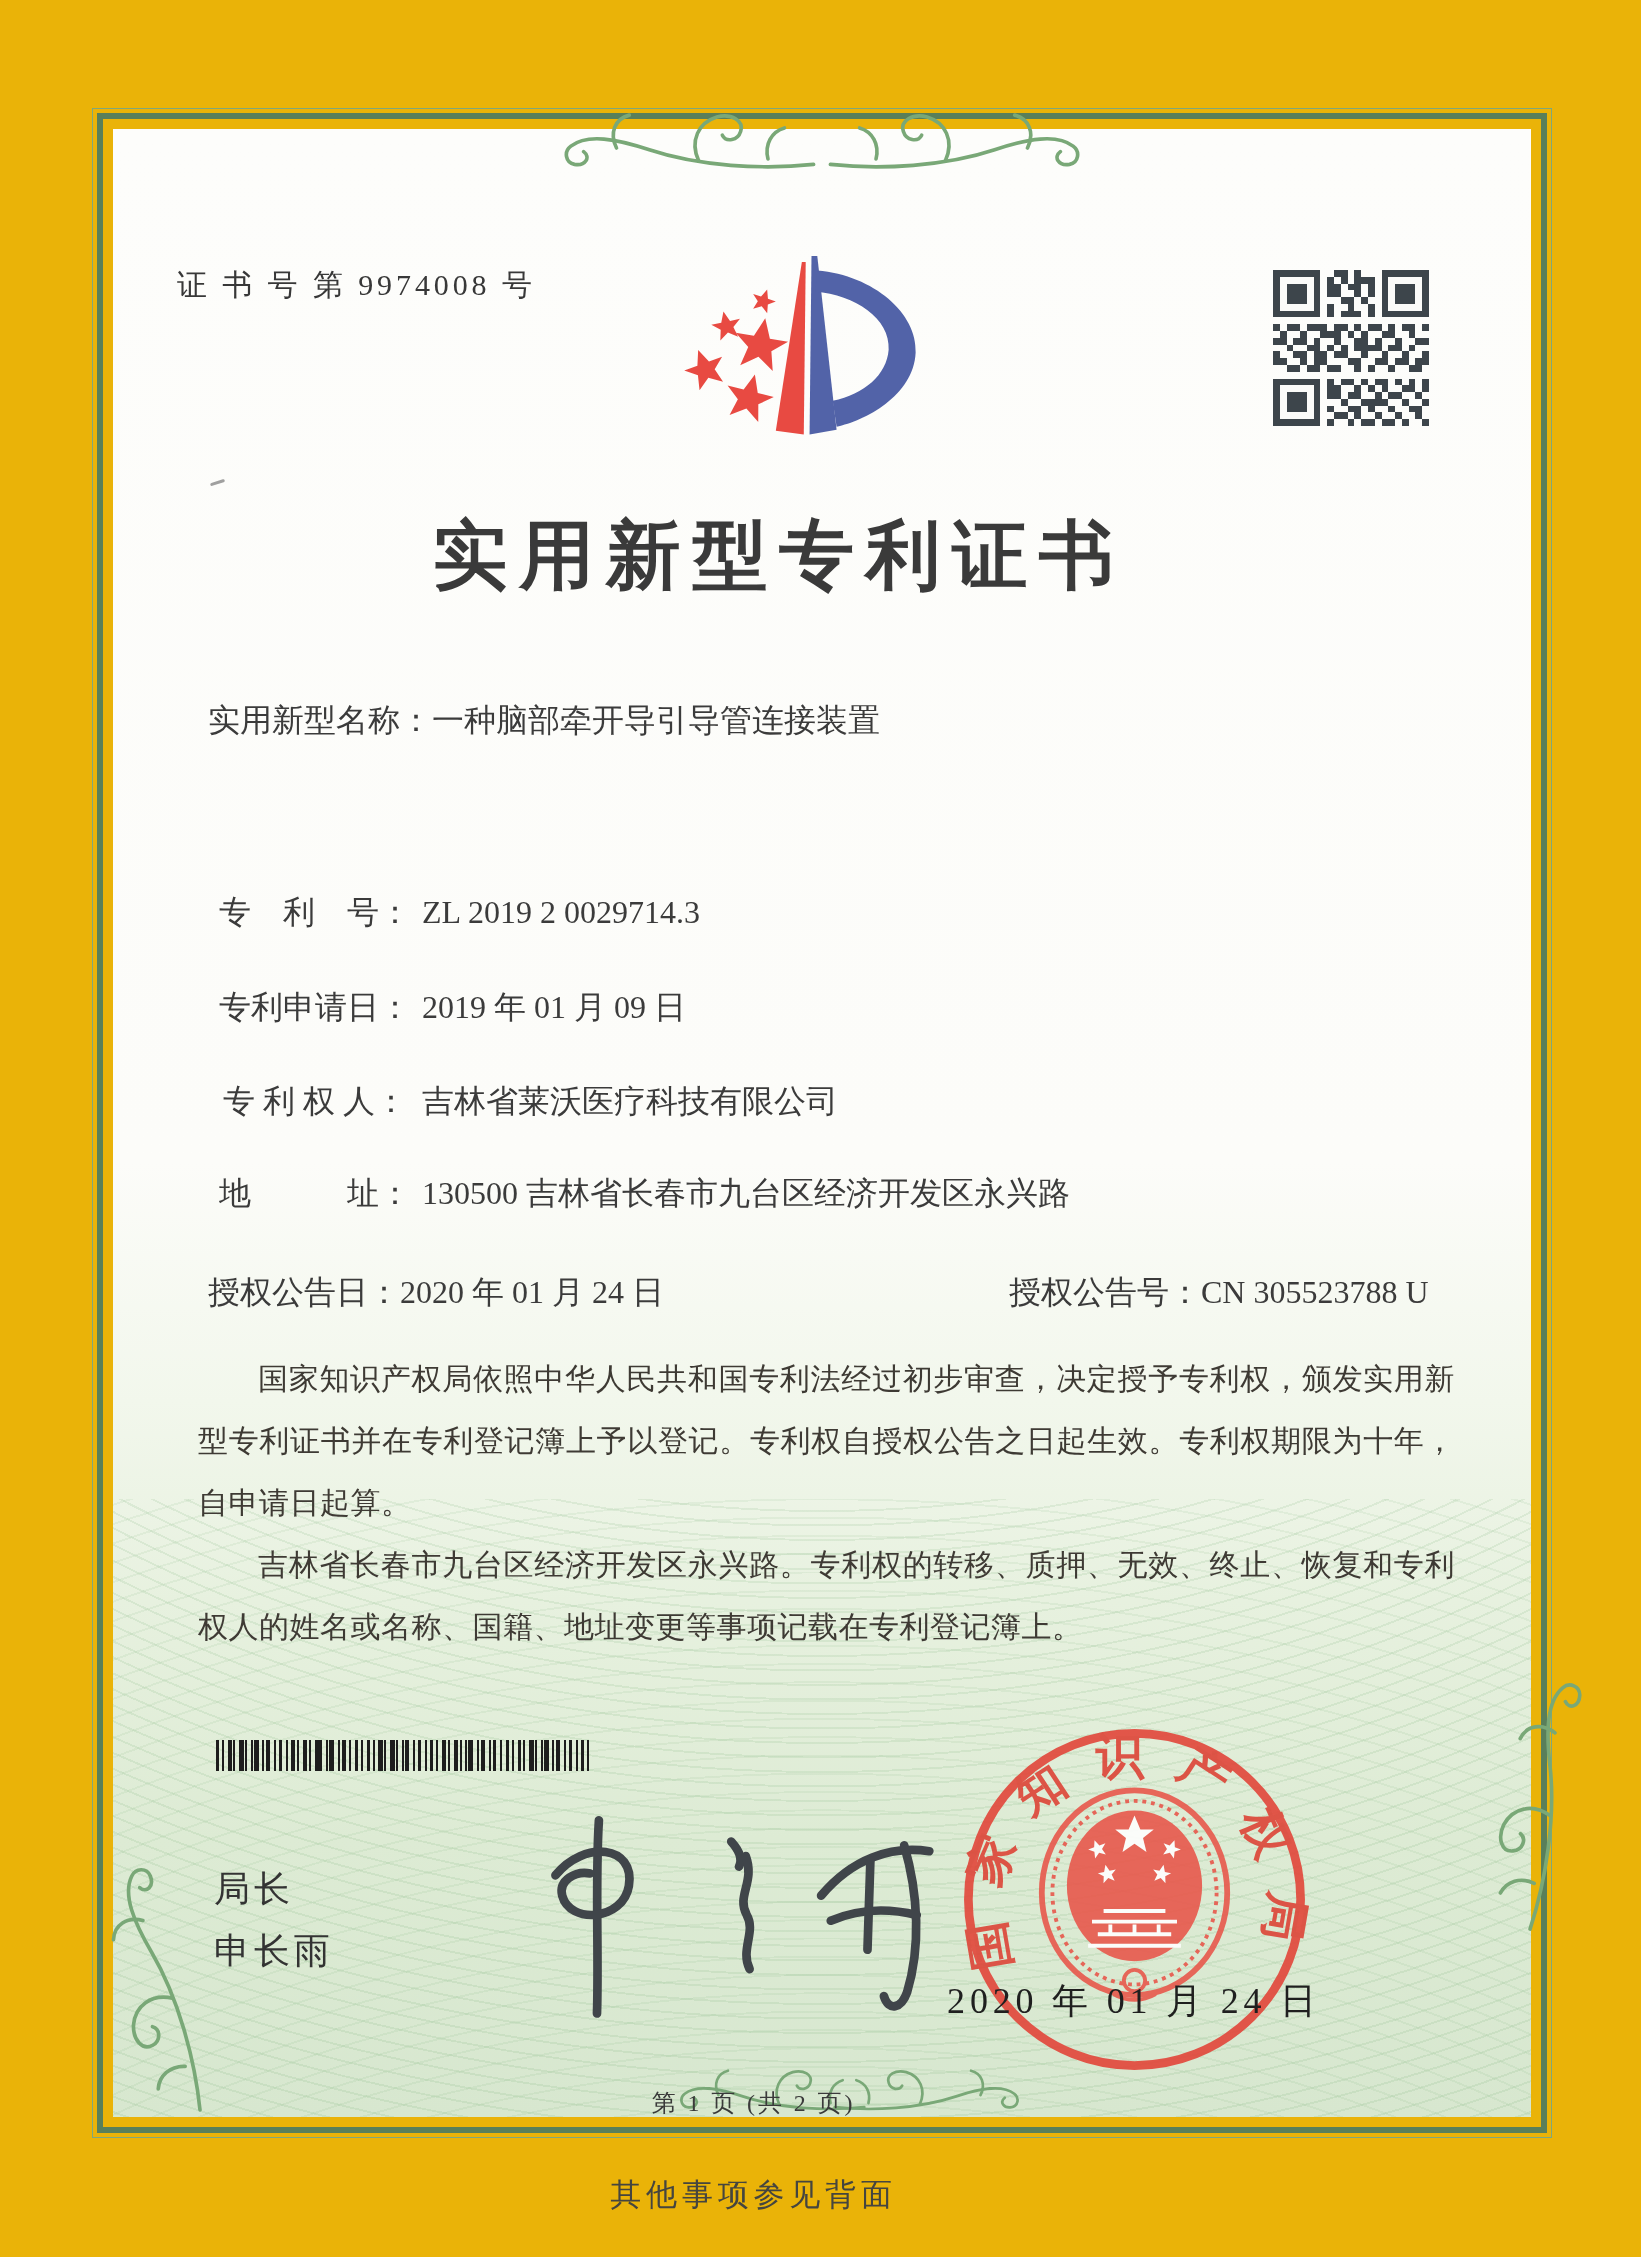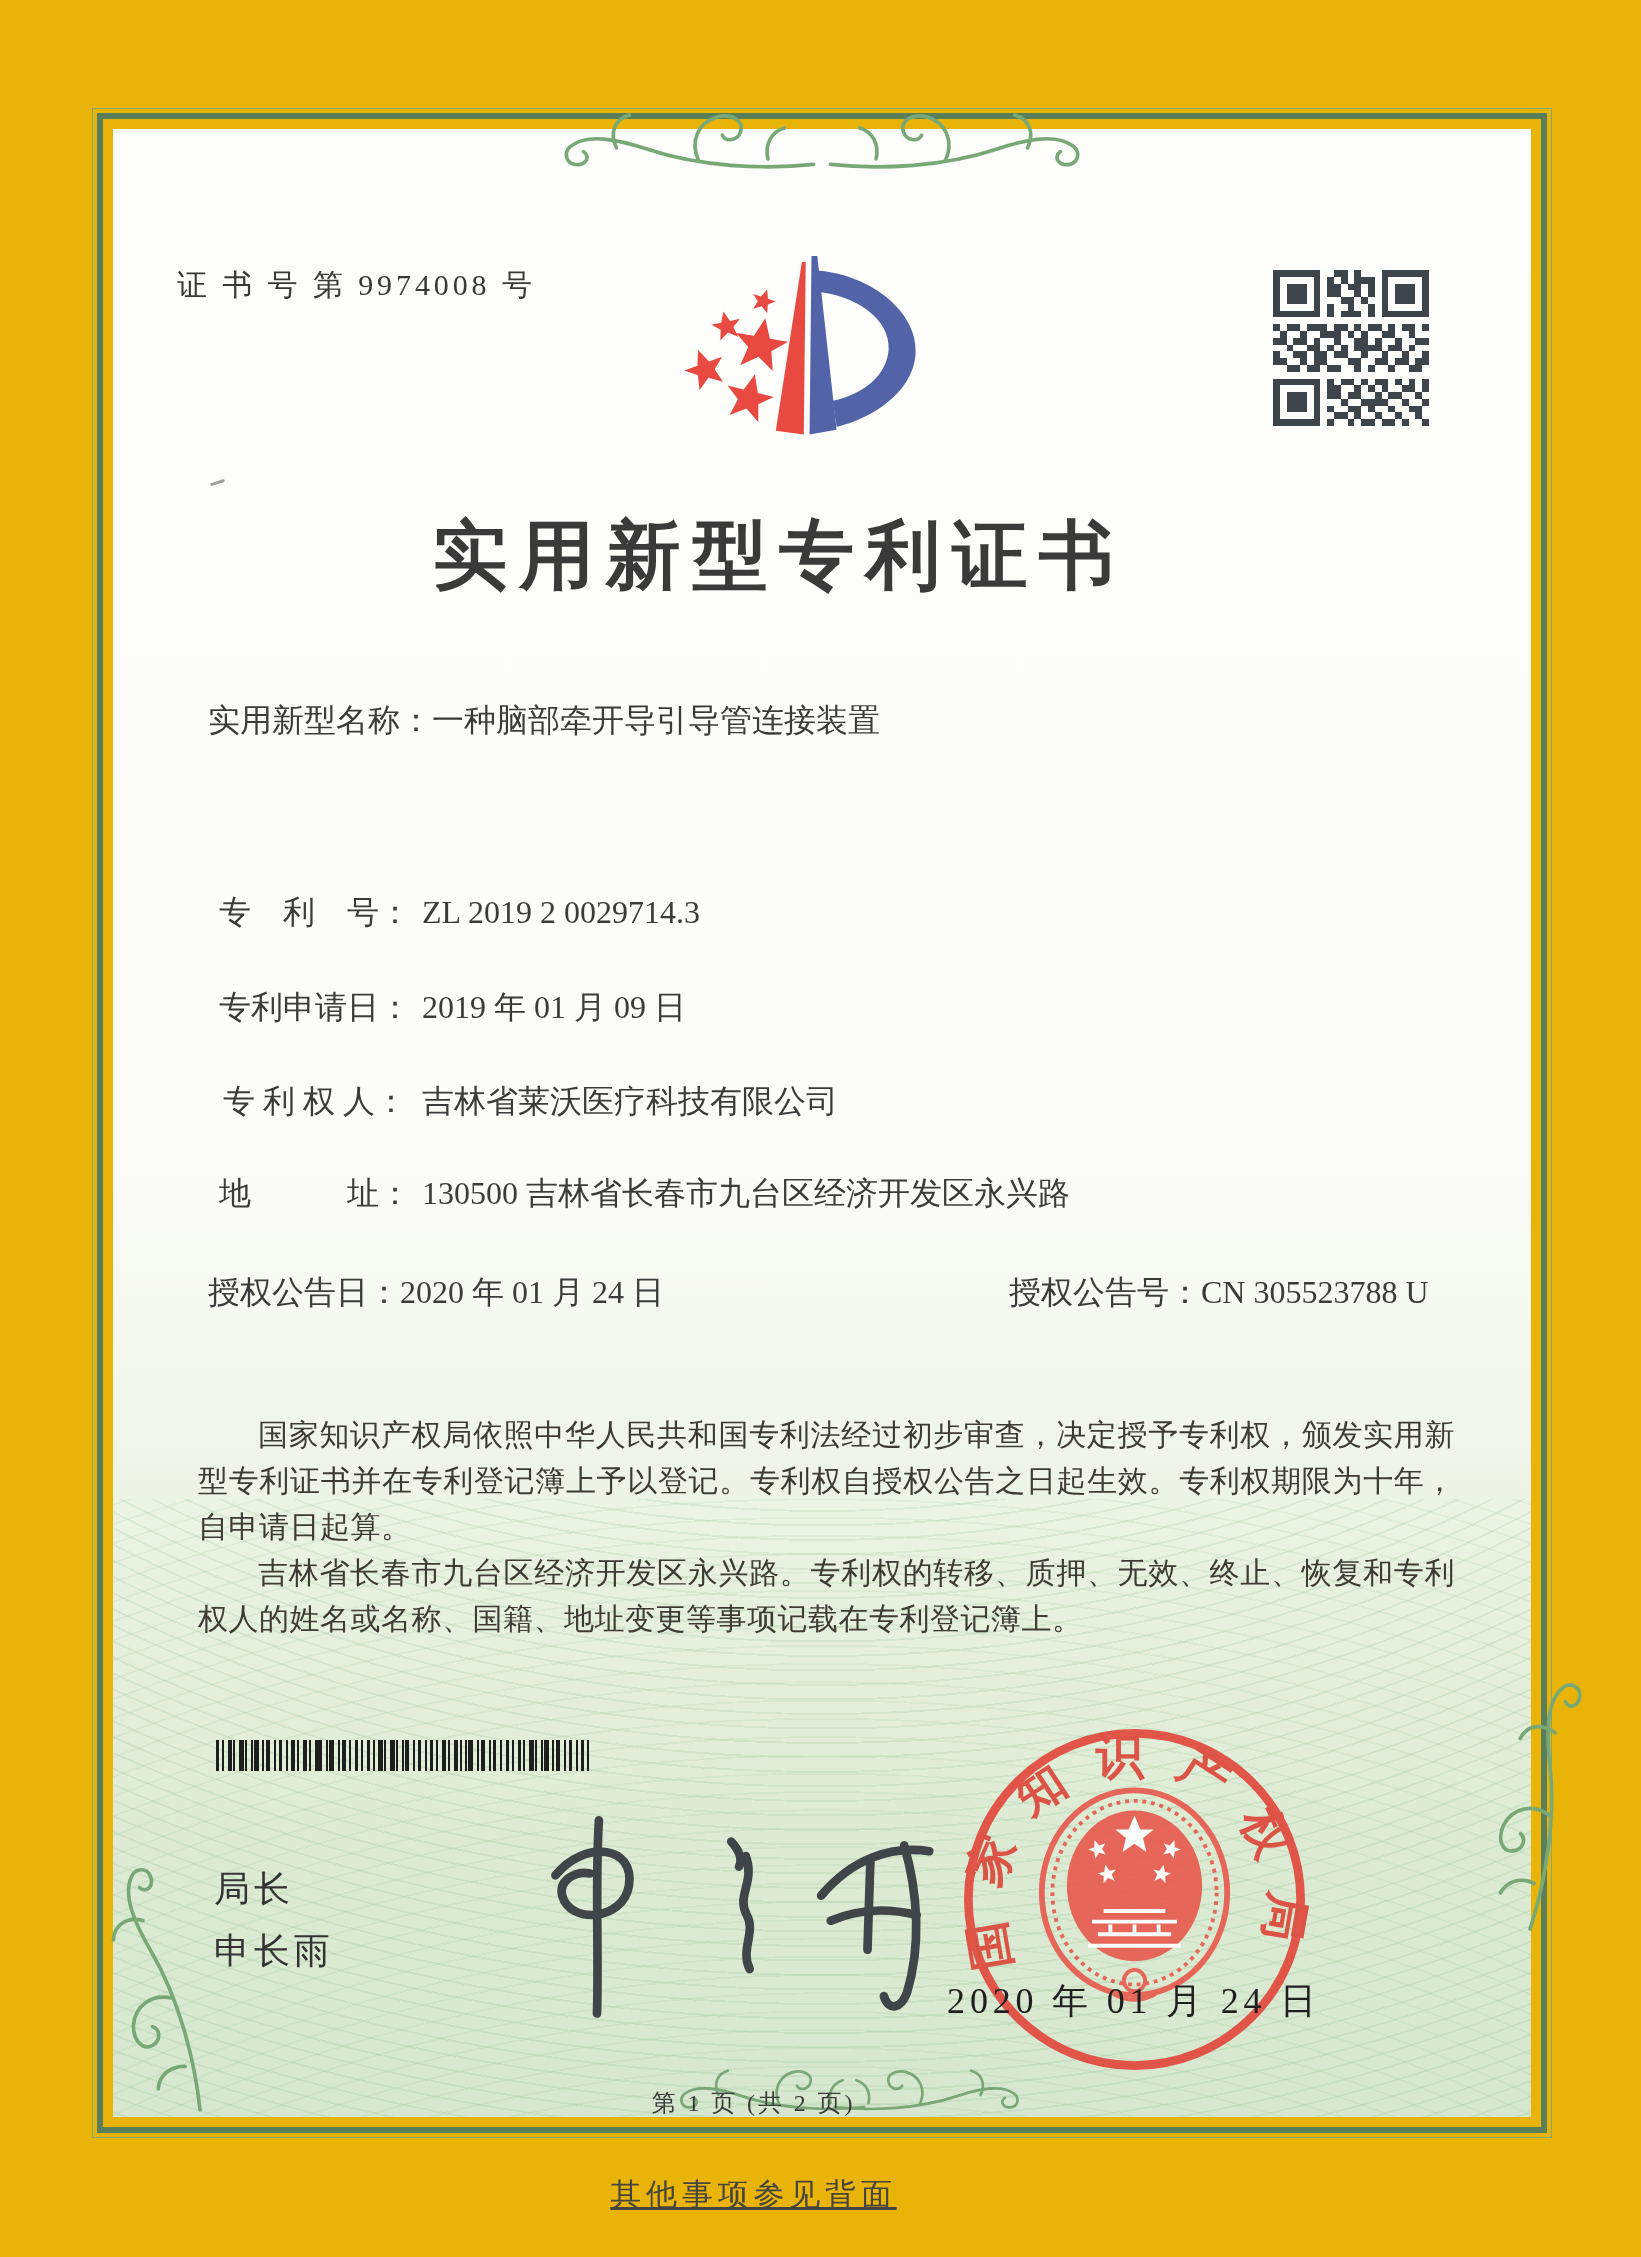--- a/index.html
+++ b/index.html
@@ -20,38 +20,38 @@
   .cert-no{position:absolute;left:177px;top:265px;font-size:30px;letter-spacing:3.9px;color:#383838;}
   .logo{position:absolute;left:657px;top:232px;}
   .qr{position:absolute;left:1273px;top:270px;}
   .title{position:absolute;left:92px;width:1460px;top:506px;text-align:center;
          transform:translateX(-43px);font-size:75px;font-weight:bold;letter-spacing:11.6px;color:#3a3a3a;font-family:Liberation Mono, monospace;}
   
   .frow{position:absolute;left:208px;font-size:32px;white-space:nowrap;color:#3b3b3b;text-align:center;}
   .flabel{display:inline-block;min-width:214px;}
   .grant2{position:absolute;left:801px;top:0;}
   
-  .paras{position:absolute;left:198px;top:1412px;width:1257px;font-size:30px;line-height:46px;
+  .paras{position:absolute;left:198px;top:1348px;width:1257px;font-size:30px;line-height:62px;
          text-align:justify;letter-spacing:0.5px;color:#3e3a34;}
   .paras p{margin:0;text-indent:2em;}
   
   .barcode{position:absolute;left:216px;top:1740px;width:375px;height:31px;
         background-image:
           repeating-linear-gradient(90deg,#1d1d1d 0 1.9px,transparent 1.9px 5.8px),
           repeating-linear-gradient(90deg,#1d1d1d 0 2.9px,transparent 2.9px 12.6px);}
   .director-title{position:absolute;left:214px;top:1865px;font-size:36px;letter-spacing:3.9px;color:#333;}
   .director-name{position:absolute;left:214px;top:1927px;font-size:36px;letter-spacing:3.9px;color:#333;}
   .signature{position:absolute;left:454px;top:1798px;}
   .seal{position:absolute;left:951px;top:1714px;opacity:.9;}
   .seal-date{position:absolute;left:941px;top:1977px;width:386px;text-align:center;
              font-size:36px;letter-spacing:4.8px;color:#1f1f1f;}
   .page-info{position:absolute;left:541px;width:425px;top:2087px;text-align:center;
              font-size:24px;letter-spacing:2.9px;color:#3a3a3a;}
   .back-note{position:absolute;left:541px;width:425px;top:2174px;text-align:center;
-             font-size:31px;letter-spacing:4.8px;color:#45453f;text-decoration:underline;}
+             font-size:31px;letter-spacing:4.8px;color:#45453f;}
   .artifact{position:absolute;left:210px;top:481px;width:15.4px;height:2.9px;background:#777;
             transform:rotate(-18deg);border-radius:1.9px;opacity:.7;}
 </style>
 </head>
 <body>
 
 <div class="page">
 
   <div class="frame">
     <div class="frame-inner">

